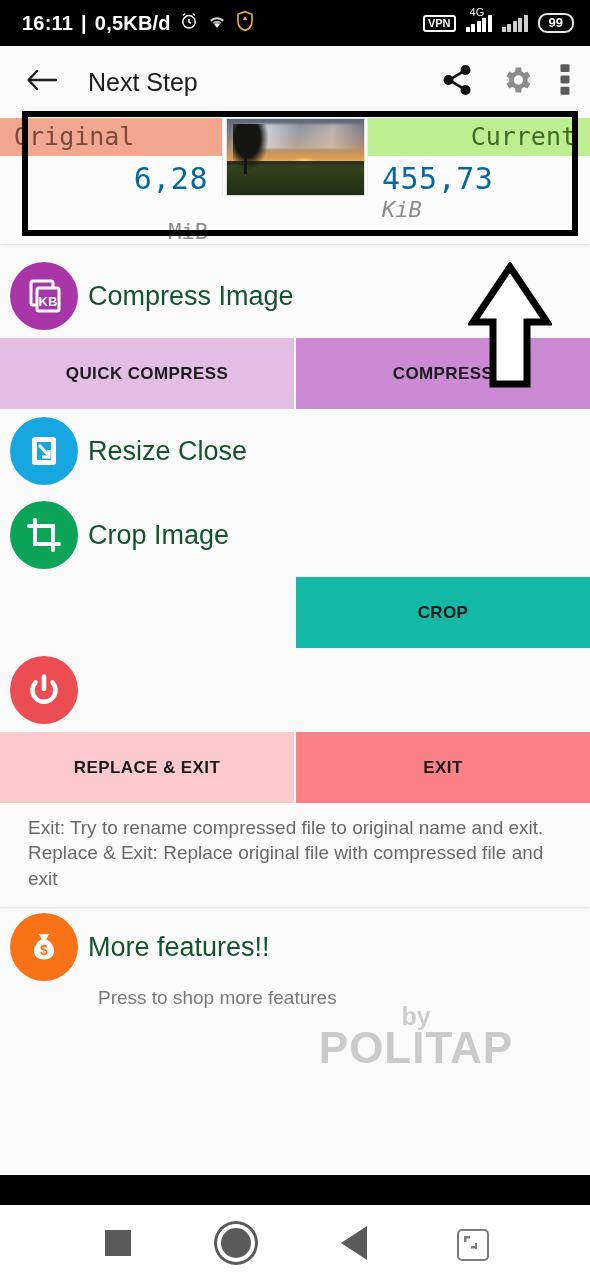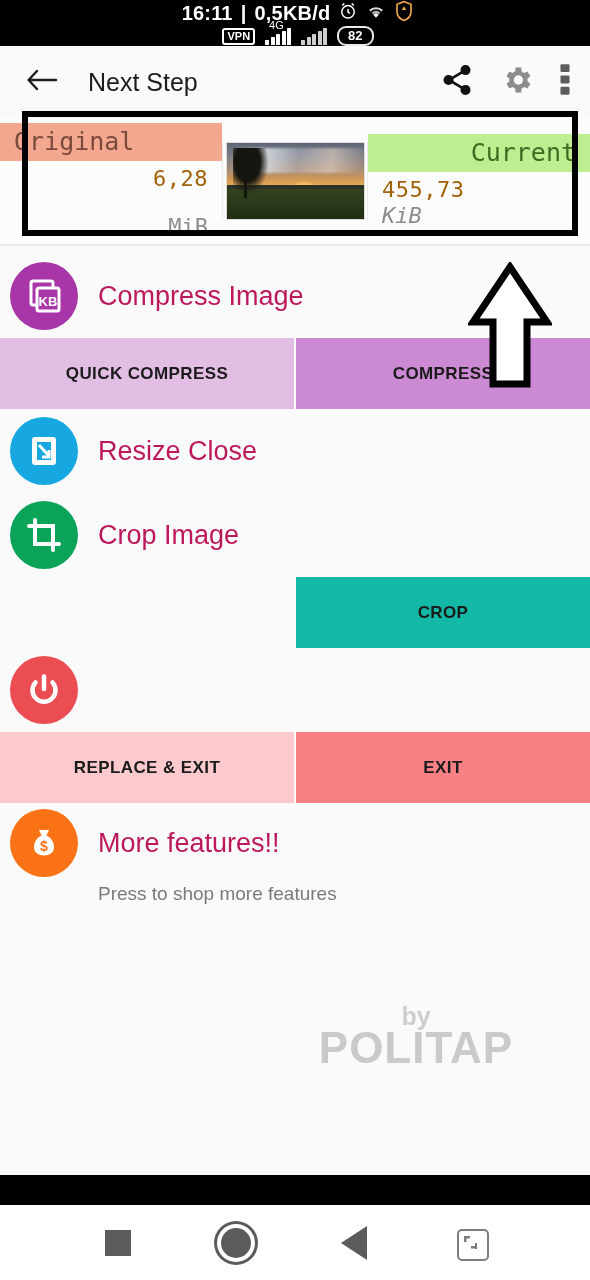--- a/index.html
+++ b/index.html
@@ -9,21 +9,20 @@
     font-family: "Liberation Sans", sans-serif;
     overflow: hidden;
   }
   #screen { position: relative; width: 590px; height: 1280px; background: #fafafa; }
 
   
   .statusbar {
     height: 46px; background: #000; color: #fff;
     display: flex; align-items: center; justify-content: space-between;
     padding: 0 16px 0 22px;
-    flex-direction: column;
   }
   .sb-left { display: flex; align-items: center; gap: 8px; }
   .sb-clock { font-size: 20px; font-weight: bold; letter-spacing: .2px; }
   .sb-right { display: flex; align-items: center; gap: 10px; }
   .vpn-badge {
     border: 2px solid #fff; border-radius: 3px;
     font-size: 11px; font-weight: bold; padding: 1px 3px; line-height: 1;
   }
   .bars { display: flex; align-items: flex-end; gap: 1.5px; height: 17px; }
   .bars i { display: block; width: 4px; background: #fff; border-radius: .5px; }
@@ -46,29 +45,29 @@
     height: 72px; background: #fafafa;
     display: flex; align-items: center; padding: 0 20px 0 26px;
   }
   .appbar-title { font-size: 25px; color: #1c1c1c; margin-left: 30px; flex: 1; }
   .appbar-actions { display: flex; align-items: center; gap: 26px; }
 
   
   .compare-wrap { position: relative; height: 136px; }
   .compare-card {
     position: absolute; left: 0; right: 0; top: 0; height: 126px;
-    background: #fcfcfc; display: flex; align-items: center;
+    background: #fcfcfc; display: flex; align-items: flex-start;
     box-shadow: 0 1px 2px rgba(0,0,0,.12);
   }
   .cmp-col { flex: 1; display: flex; flex-direction: column; position: relative; }
   .cmp-head { font-family: "DejaVu Sans Mono", monospace; font-size: 25px; padding: 4px 14px 5px; }
   .cmp-head.orig { background: #f2a78e; color: #7a4a3c; text-align: left; }
   .cmp-head.curr { background: #bdee90; color: #3f6b22; text-align: right; }
   .cmp-val {
-    font-family: "DejaVu Sans Mono", monospace; font-size: 22px; color: #a16207;
+    font-family: "DejaVu Sans Mono", monospace; font-size: 30px; color: #0369a1;
     padding: 5px 14px 0; letter-spacing: .5px;
   }
   .cmp-col.l .cmp-val { text-align: right; }
   .cmp-col.r .cmp-val { text-align: left; }
   .cmp-unit {
     font-family: "DejaVu Sans Mono", monospace; font-size: 22px; color: #8d8d8d;
     padding: 1px 14px 0;
   }
   .cmp-col.l .cmp-unit { text-align: right; margin-top: 22px; }
   .cmp-col.r .cmp-unit { text-align: left; font-style: italic; }
@@ -110,21 +109,21 @@
     position: absolute; left: 13%; top: 30%; width: 3px; height: 42%; background: #13150e;
   }
   .compare-highlight {
     position: absolute; left: 22px; top: -7px; width: 556px; height: 125px;
     border: 6px solid #000; pointer-events: none;
   }
 
   
   .section { background: #fafafa; box-shadow: 0 1px 2px rgba(0,0,0,.10); }
   .sec-head { display: flex; align-items: center; height: 84px; padding-left: 10px; }
-  .sec-title { font-size: 27px; color: #be185d; margin-left: 20px; }
+  .sec-title { font-size: 27px; color: #14532d; margin-left: 10px; }
   .circ {
     width: 68px; height: 68px; border-radius: 50%;
     display: flex; align-items: center; justify-content: center; flex: 0 0 68px;
   }
   .btn-row { display: flex; height: 71px; }
   .act-btn {
     flex: 1; display: flex; align-items: center; justify-content: center;
     font-size: 17px; font-weight: bold; letter-spacing: .4px; color: #1b1b1b;
     border-right: 2px solid #fafafa; cursor: pointer;
   }
@@ -234,21 +233,21 @@
             <i></i>
           </span>
       </span>
       <span class="bars dim">
           <i></i>
           <i></i>
           <i></i>
           <i></i>
           <i></i>
         </span>
-      <span class="battery">82</span>
+      <span class="battery">99</span>
     </div>
   </div>
 
   <div class="appbar">
     <span class="ic">
       <svg width="32" height="26" viewBox="0 0 32 26" fill="none" stroke="#1c1c1c" stroke-width="2.4" stroke-linecap="round" stroke-linejoin="round">
         <path d="M30 13H3"></path>
           <path d="M11 4 2.6 13 11 22"></path>
       </svg>
     </span>
@@ -361,20 +360,24 @@
           <path d="M21 7.5 V20"></path>
         </svg>
       </span>
     </div>
     <div class="btn-row">
       <div class="act-btn" style="background:#fcc9cd">REPLACE &amp; EXIT</div>
       <div class="act-btn" style="background:#f98185">EXIT</div>
     </div>
   </div>
 
+  <div class="note">
+    <div>Exit: Try to rename compressed file to original name and exit.</div>
+    <div>Replace &amp; Exit: Replace original file with compressed file and exit</div>
+  </div>
 
   <div class="more">
     <div class="sec-head">
       <span class="circ" style="background:#f97316">
         <svg width="42" height="42" viewBox="0 0 42 42">
           <path d="M16 8 h10 l-2.5 5 h-5 z" fill="#fff"></path>
           <path d="M21 12 c-8 3.5-10 9-10 13.5 0 5 4.6 8 10 8 s10-3 10-8 c0-4.5-2-10-10-13.5z" fill="#fff"></path>
           <text x="21" y="29" font-family="Liberation Sans, sans-serif" font-size="14" font-weight="bold" fill="#f97316" text-anchor="middle">$</text>
         </svg>
       </span>

